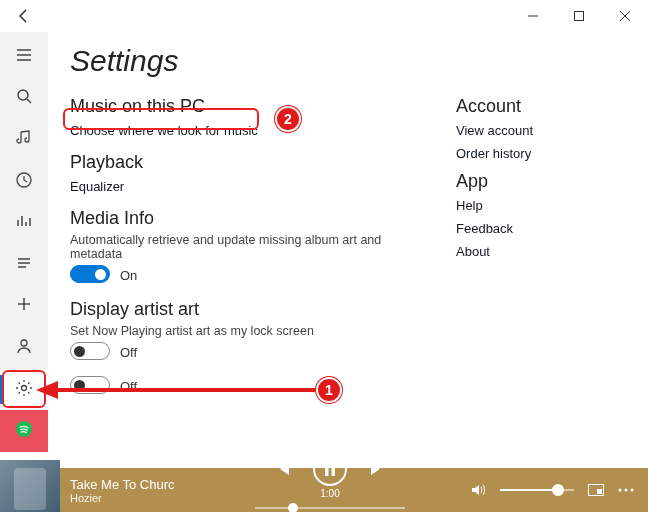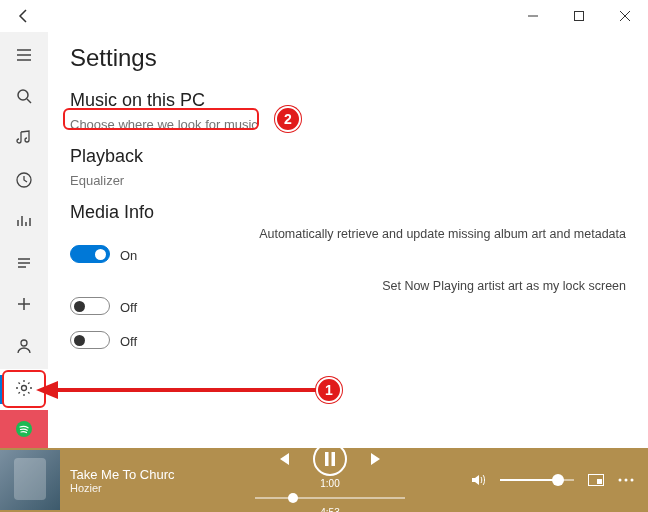--- a/index.html
+++ b/index.html
@@ -14,43 +14,43 @@
   
   .sidebar { position: absolute; top: 32px; left: 0; bottom: 60px; width: 48px; background:#f2f2f2; display:flex; flex-direction:column; padding-top:4px; }
   .sb-item { width:48px; height:42px; display:flex; align-items:center; justify-content:center; color:#444; position:relative; }
   .sb-item.sel { background:#fff; }
   .sb-item.sel::before { content:""; position:absolute; left:0; top:6px; bottom:6px; width:3px; background:#0078d7; }
   .sb-spotify { background:#e94e5c; color:#fff; border-radius:0; }
   .sb-icon svg { width:18px; height:18px; }
 
   
   .main { position:absolute; top:32px; left:48px; right:0; bottom:60px; padding:12px 22px 0 22px; overflow:hidden; }
-  .page-title { font-size:24px; font-weight:400; color:#222; margin-bottom:18px; }
+  .page-title { font-size:30px; font-weight:400; color:#222; margin-bottom:18px;font-style:italic; }
   .cols { display:flex; gap:60px; }
   .leftcol { flex:1; }
   .rightcol { width:170px; }
   .section-h { font-size:18px; font-weight:400; color:#222; margin-bottom:4px; }
-  .link { color:#737373; font-size:13px; display:inline-block; margin-bottom:14px; cursor:pointer; }
-  .desc { font-size:12.5px; color:#444; margin-bottom:4px;text-align:right; }
+  .link { color:#0f172a; font-size:13px; display:inline-block; margin-bottom:14px; cursor:pointer; }
+  .desc { font-size:12.5px; color:#444; margin-bottom:4px; }
   .toggle-row { display:flex; align-items:flex-end; gap:10px; margin-bottom:16px; }
   .toggle { width:40px; height:18px; border-radius:10px; position:relative; border:1px solid #888; background:#fff; }
   .toggle.on { background:#0078d7; border-color:#0078d7; }
   .toggle .knob { position:absolute; width:11px; height:11px; border-radius:50%; background:#333; top:2.5px; left:3px; }
   .toggle.on .knob { right:3px; left:auto; background:#fff; }
   .toggle-label { font-size:13px; color:#333; }
   .rightcol .section-h { font-size:18px; margin-bottom:6px; }
   .rightcol .link { display:block; margin-bottom:8px; }
 
   
   .red-box { position:absolute; border:2px solid #ef2020; border-radius:6px; pointer-events:none; }
   .badge { position:absolute; width:26px; height:26px; border-radius:50%; background:#e11b1b; border:2px solid #fff; color:#fff; font-size:14px; font-weight:600; display:flex; align-items:center; justify-content:center; box-shadow:0 0 0 1px #e11b1b; }
   .arrow-svg { position:absolute; pointer-events:none; }
 
   
-  .player { position:absolute; left:0; right:0; bottom:0; height:64px; background:#b28f4e; color:#fff; display:flex; align-items:center; }
+  .player { position:absolute; left:0; right:0; bottom:0; height:44px; background:#b28f4e; color:#fff; display:flex; align-items:center; }
   .album-art { width:60px; height:60px; background:linear-gradient(135deg,#7a8fa0,#3d5a6c); flex-shrink:0; position:relative; overflow:hidden; }
   .album-art::after{content:"";position:absolute;inset:8px 14px 10px 14px;background:rgba(255,255,255,0.25);border-radius:4px;}
   .track-info { margin-left:10px; width:120px; overflow:hidden; }
   .track-title { font-size:13px; white-space:nowrap; }
   .track-artist { font-size:11px; opacity:0.9; }
   .controls { flex:1; display:flex; flex-direction:column; align-items:center; justify-content:center; gap:2px; }
   .ctrl-row { display:flex; align-items:center; gap:22px; }
   .ctrl-btn { color:#fff; display:flex; }
   .play-btn { width:34px; height:34px; border:2px solid #fff; border-radius:50%; display:flex; align-items:center; justify-content:center; }
   .progress-row { display:flex; align-items:center; gap:8px; font-size:10px;flex-direction:column; }
@@ -160,33 +160,43 @@
 
       <div class="section-h">Media Info</div>
       <div class="desc">Automatically retrieve and update missing album art and metadata</div>
       <div class="toggle-row">
         <div class="toggle on">
             <div class="knob"></div>
           </div>
         <span class="toggle-label">On</span>
       </div>
 
+      <div class="section-h">Display artist art</div>
       <div class="desc">Set Now Playing artist art as my lock screen</div>
       <div class="toggle-row">
         <div class="toggle">
             <div class="knob"></div>
           </div>
         <span class="toggle-label">Off</span>
       </div>
       <div class="toggle-row">
         <div class="toggle">
             <div class="knob"></div>
           </div>
         <span class="toggle-label">Off</span>
       </div>
+    </div>
+    <div class="rightcol">
+      <div class="section-h">Account</div>
+      <span class="link">View account</span>
+      <span class="link">Order history</span>
+      <div class="section-h" style="margin-top:10px">App</div>
+      <span class="link">Help</span>
+      <span class="link">Feedback</span>
+      <span class="link">About</span>
     </div>
   </div>
 </div>
 
 <div class="red-box" style="left:63px; top:108px; width:196px; height:22px;"></div>
 <div class="badge" style="left:275px; top:106px;">2</div>
 <div class="red-box" style="left:2px; top:370px; width:44px; height:38px;"></div>
 <svg class="arrow-svg" style="left:36px; top:378px;" width="280" height="24">
   <line x1="280" y1="12" x2="18" y2="12" stroke="#e11b1b" stroke-width="4"></line>
   <polygon points="0,12 22,3 22,21" fill="#e11b1b"></polygon>

